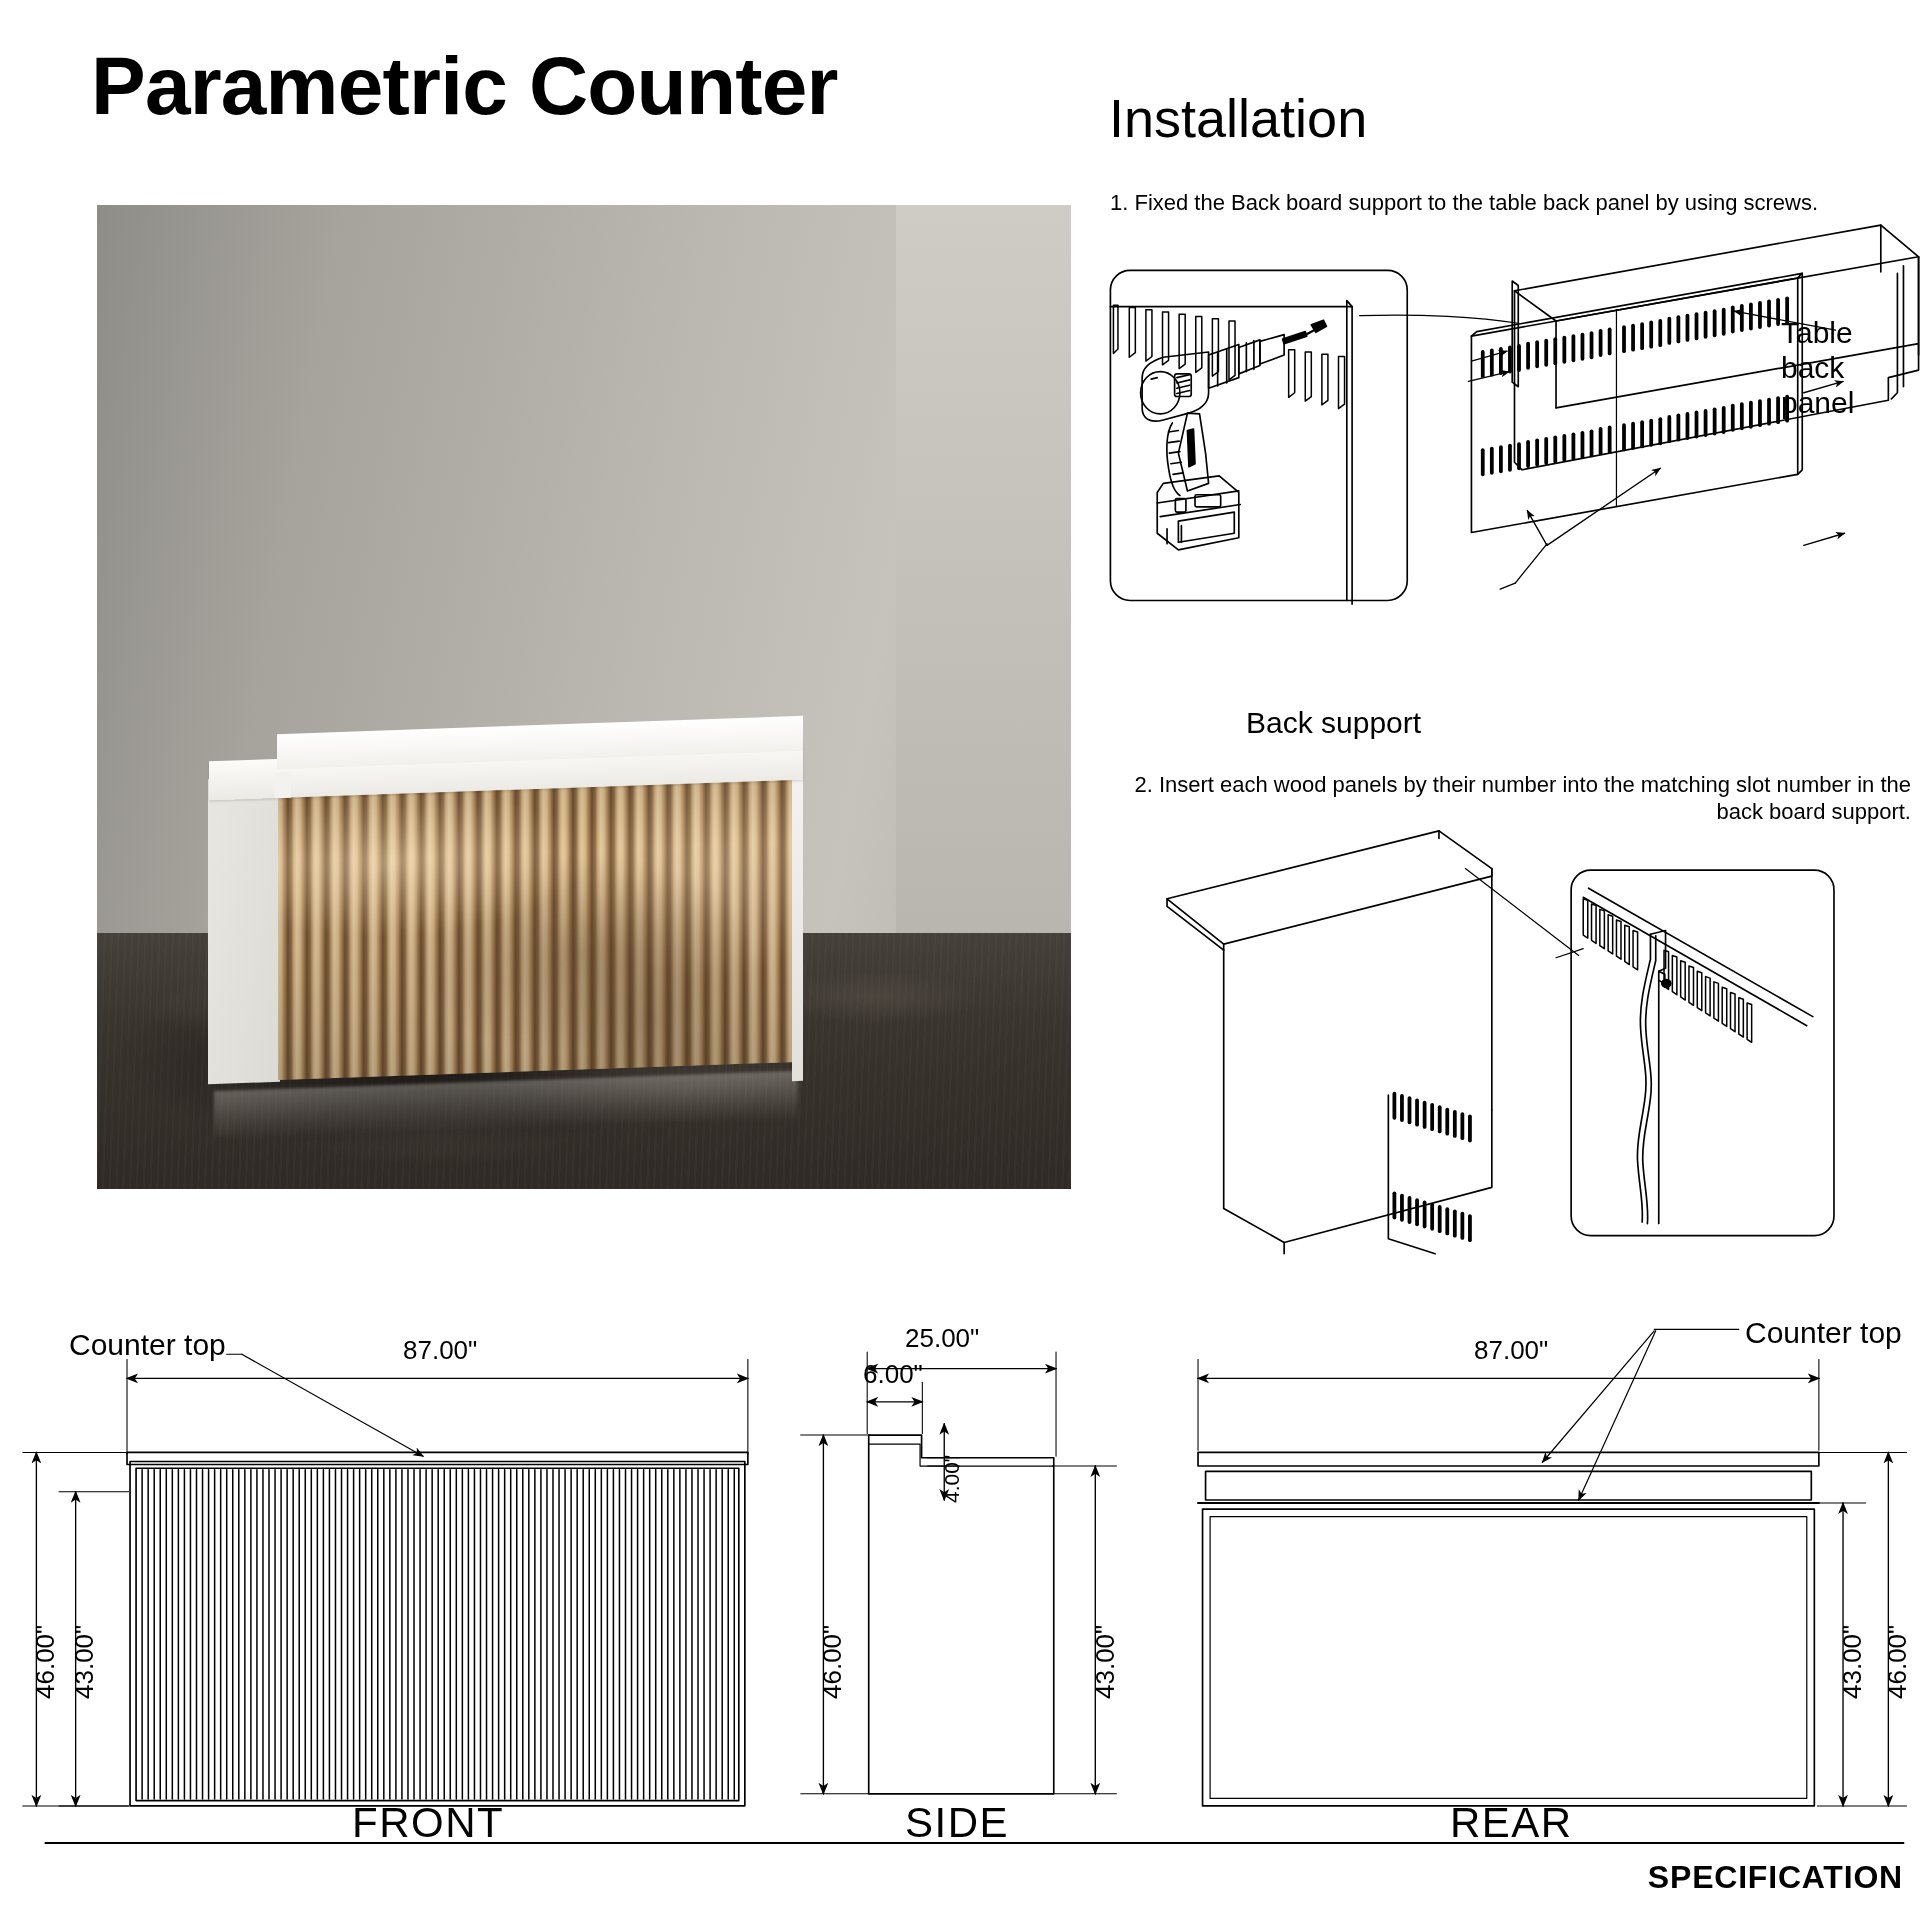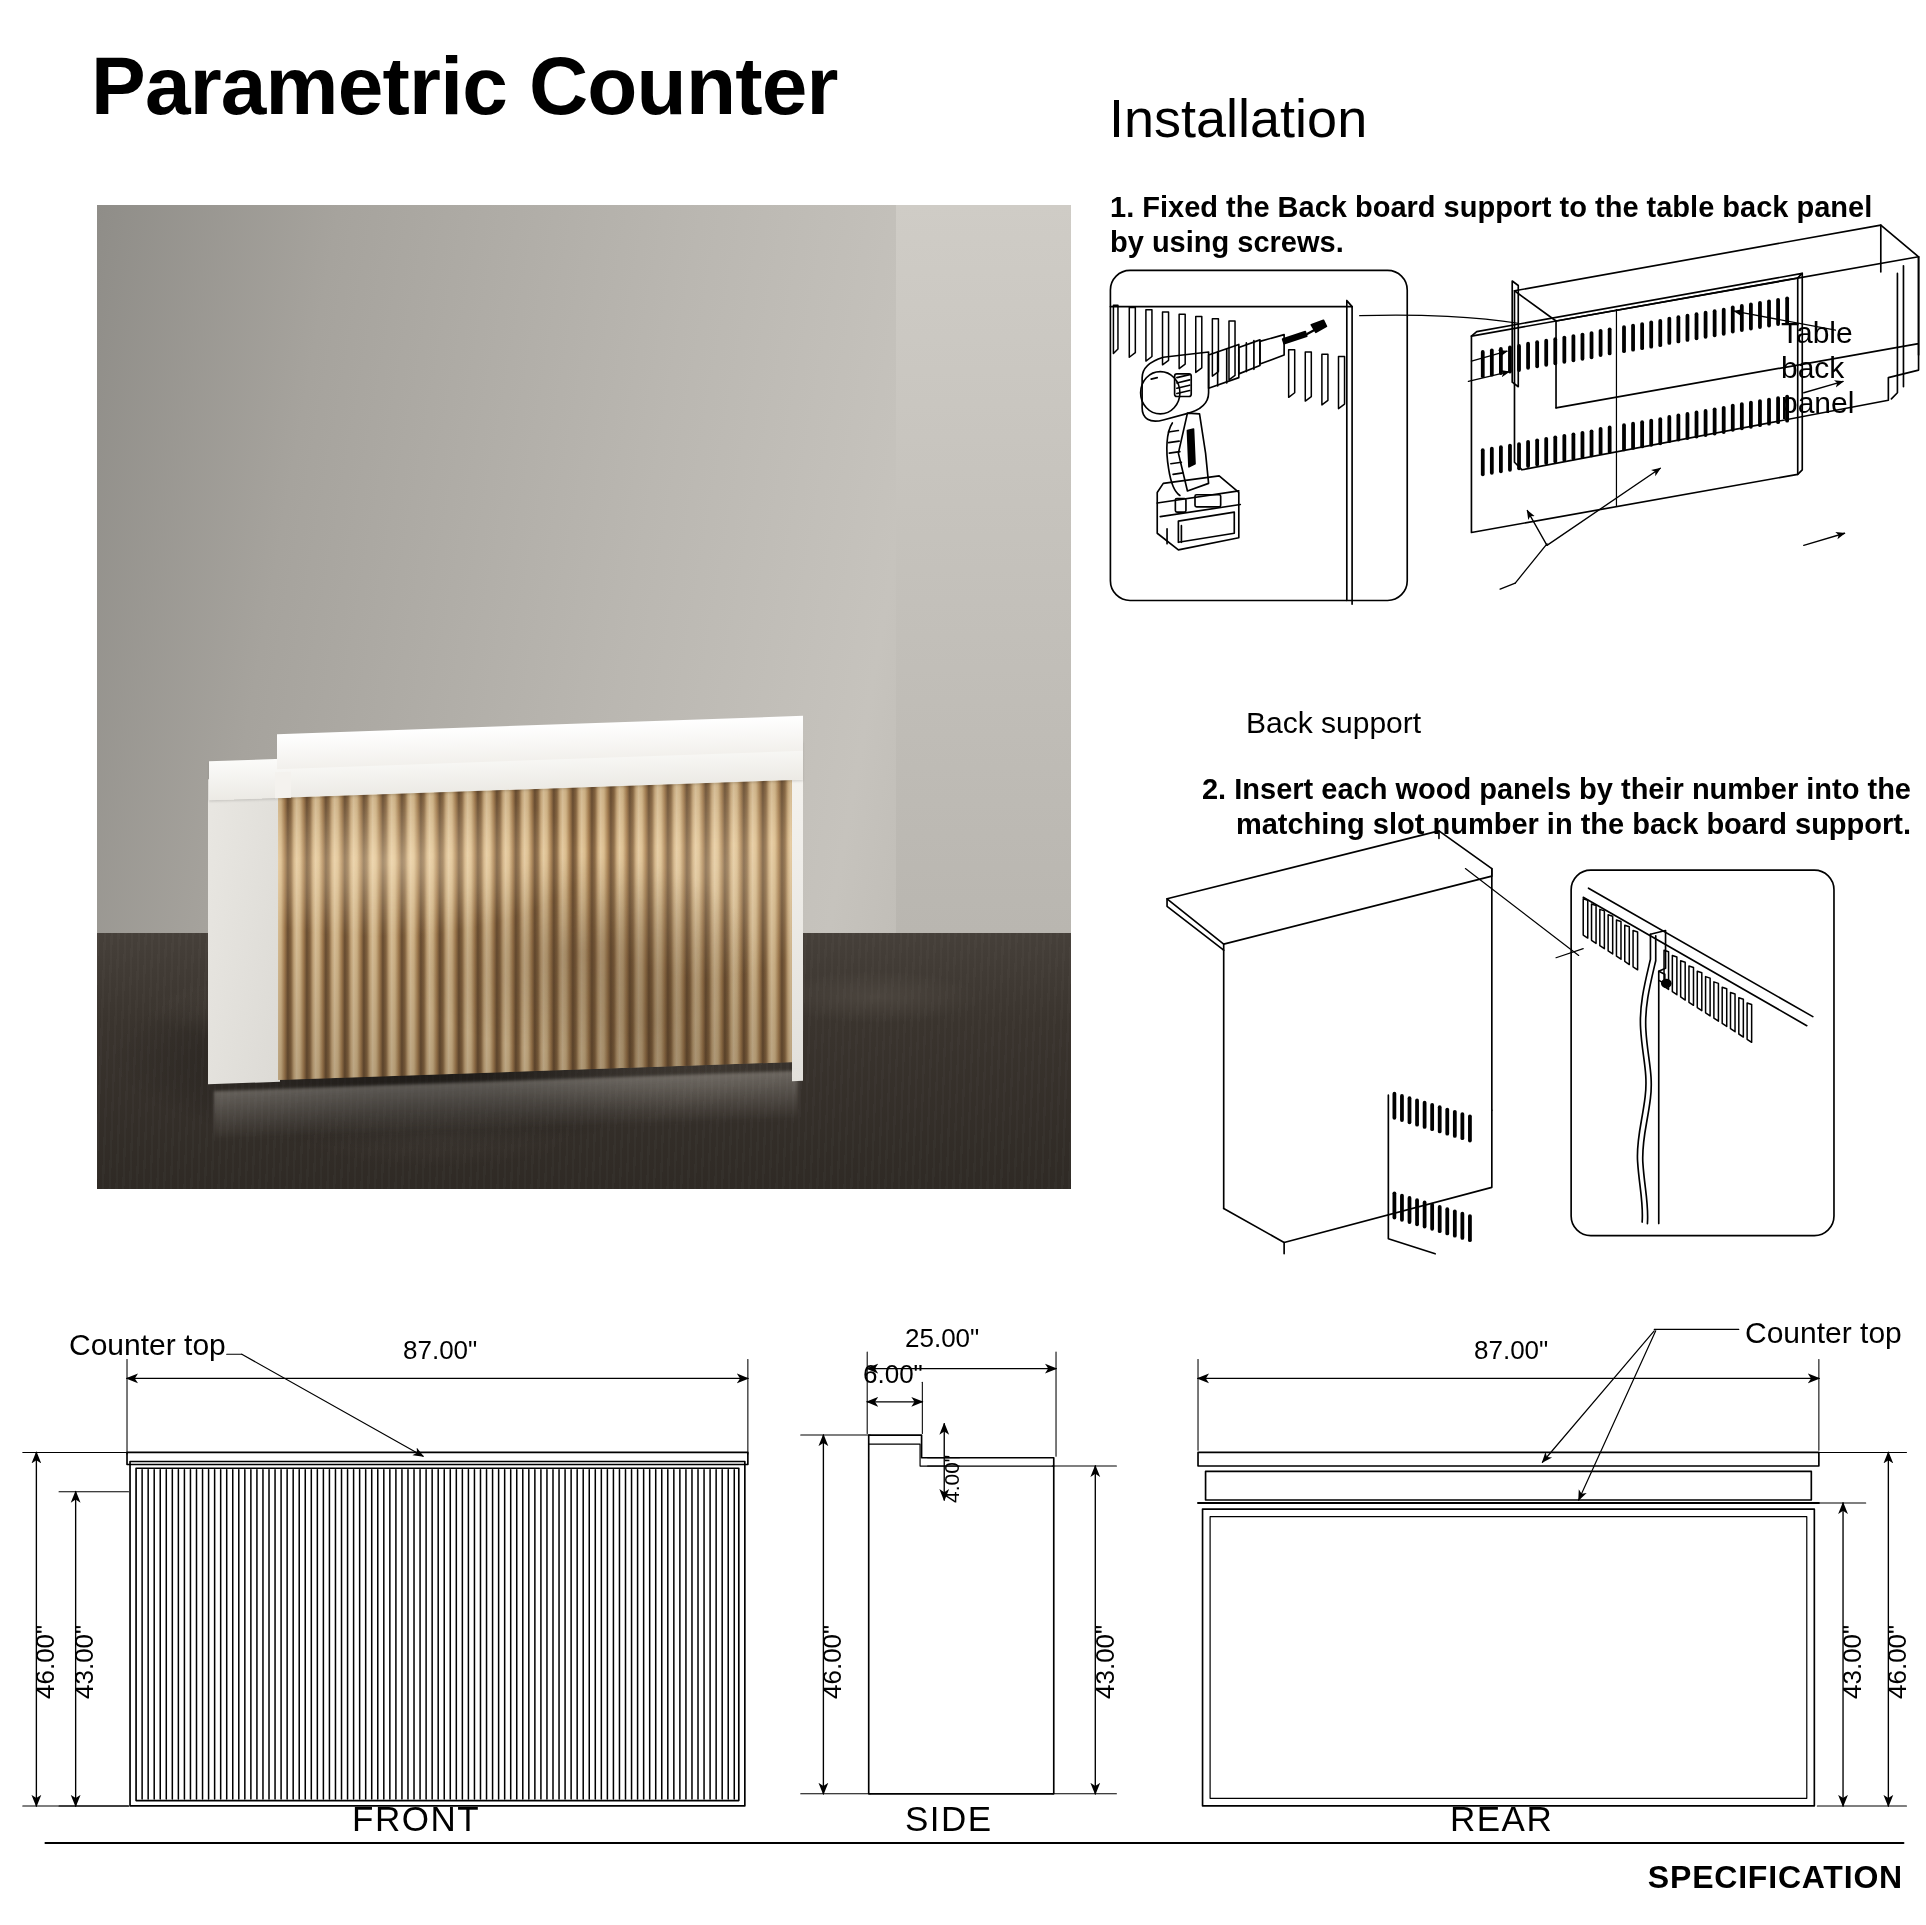--- a/index.html
+++ b/index.html
@@ -2,21 +2,21 @@
 <html style="font-size:12px"><head>
 <meta charset="utf-8">
 <style>
   html,body{margin:0;padding:0;background:#fff;}
   body{width:1927px;height:1926px;position:relative;font-family:"Liberation Sans",sans-serif;color:#000;overflow:hidden;}
   .abs{position:absolute;}
 
   
   #page-title{left:91px;top:45px;font-size:82px;font-weight:700;letter-spacing:-0.8px;line-height:1;white-space:nowrap;}
   #install-title{left:1109px;top:91px;font-size:54px;font-weight:400;line-height:1;}
-  .step-text{font-size:29px;line-height:1.22;font-weight:700;}
+  .step-text{font-size:22px;line-height:1.22;font-weight:400;}
   #step1{left:1110px;top:190px;width:801px;}
   #step2{left:1110px;top:772px;width:801px;text-align:right;}
 
   
   #photo{left:97px;top:205px;width:974px;height:984px;overflow:hidden;background:#b6b3ae;}
   .wall{position:absolute;left:0;top:0;width:100%;height:74%;
         background:linear-gradient(100deg,#8f8d88 0%,#a6a39d 22%,#bab7b1 55%,#c6c3bd 78%,#b4b1ab 100%);}
   .wall-r{position:absolute;right:0;top:0;width:18%;height:74%;
         background:linear-gradient(180deg,#cfccc6,#b9b6b0);}
   .floor{position:absolute;left:0;bottom:0;width:100%;height:26%;
@@ -60,21 +60,21 @@
   .ctr-reflect{position:absolute;left:12%;top:89.0%;width:60%;height:5%;
         background:linear-gradient(180deg,rgba(230,226,218,.30),rgba(0,0,0,0));transform:skewY(-2.0deg);filter:blur(1.5px);}
 
   
   #tech{left:0;top:0;width:1927px;height:1926px;pointer-events:none;}
 
   
   .lbl{font-size:30px;font-weight:400;white-space:nowrap;}
   .dimtxt{font-size:26px;font-weight:400;white-space:nowrap;}
   .dimtxt-v{font-size:26px;font-weight:400;white-space:nowrap;transform-origin:0 0;transform:rotate(-90deg);}
-  .viewcap{font-size:35px;font-weight:400;letter-spacing:1.5px;white-space:nowrap;}
+  .viewcap{font-size:42px;font-weight:400;letter-spacing:1.5px;white-space:nowrap;}
   #spec-label{right:24px;top:1859px;font-size:32px;font-weight:700;letter-spacing:0.8px;}
 </style>
 </head>
 <body>
 
 <div class="abs" id="page-title">Parametric Counter</div>
 <div class="abs" id="install-title">Installation</div>
 <div class="abs step-text" id="step1">1. Fixed the Back board support to the table back panel by using screws.</div>
 <div class="abs step-text" id="step2">2. Insert each wood  panels by their number into the matching slot number in the back board support.</div>
 

